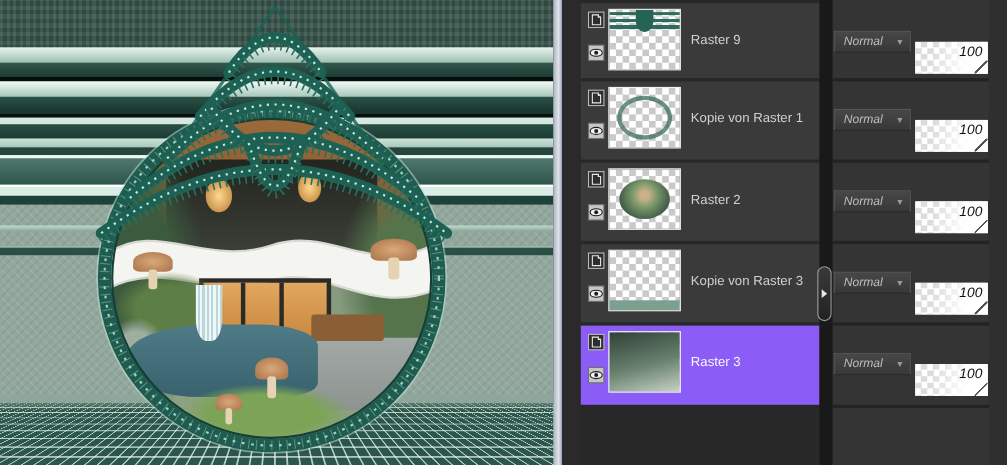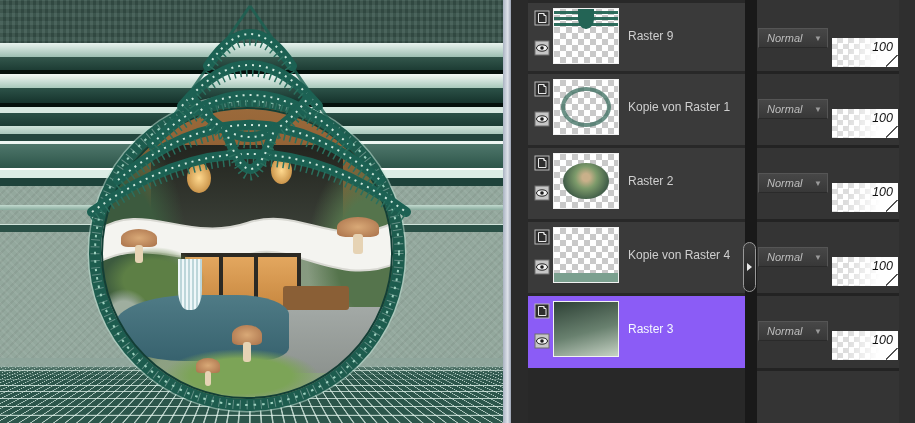--- a/index.html
+++ b/index.html
@@ -335,21 +335,21 @@
               <rect x="1" y="1" width="14" height="14" fill="#c6c6c6" stroke="#6f6f6f"></rect>
               <ellipse cx="8" cy="8" rx="5.5" ry="3.2" fill="#f2f2f2" stroke="#1d1d1d"></ellipse>
               <circle cx="8" cy="8" r="1.8" fill="#1d1d1d"></circle>
             </svg>
         </div>
         <div class="thumb">
           <div class="art art4">
               <div class="bstrip"></div>
             </div>
         </div>
-        <span class="lr-label">Kopie von Raster 4</span>
+        <span class="lr-label">Kopie von Raster 3</span>
       </div>
 
       <div class="layer-row r5 sel">
         <div class="icn pages">
           <svg viewBox="0 0 16 16">
               <rect x="1" y="1" width="14" height="14" fill="#2e2e2e" stroke="#b9b9b9"></rect>
               <path d="M4.5 3.5h5.5v2h2v7H4.5z" fill="none" stroke="#e8e8e8"></path>
               <path d="M10 3.5v2h2" fill="none" stroke="#e8e8e8"></path>
             </svg>
         </div>

